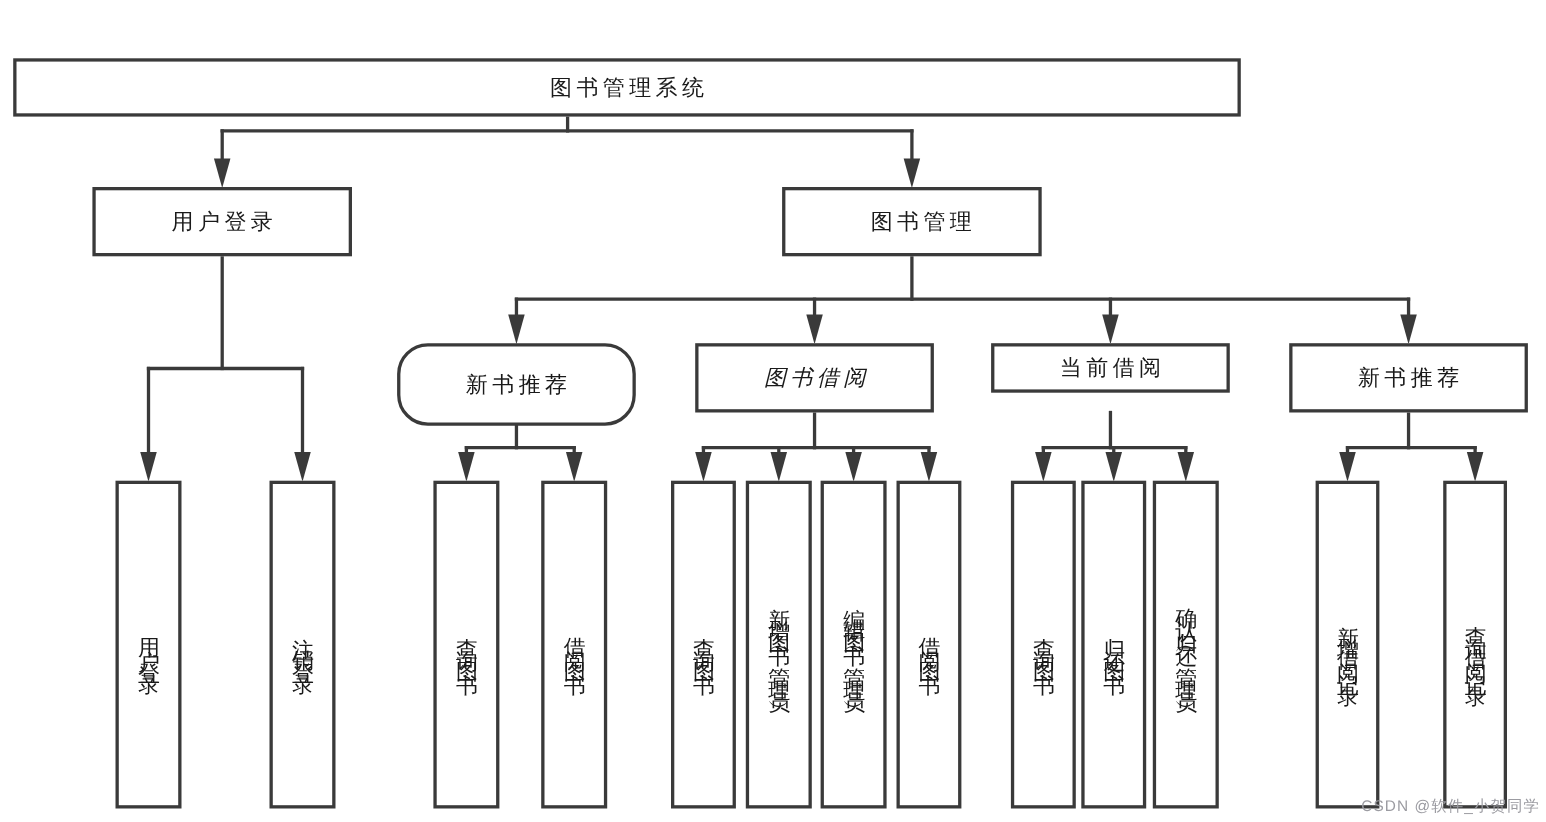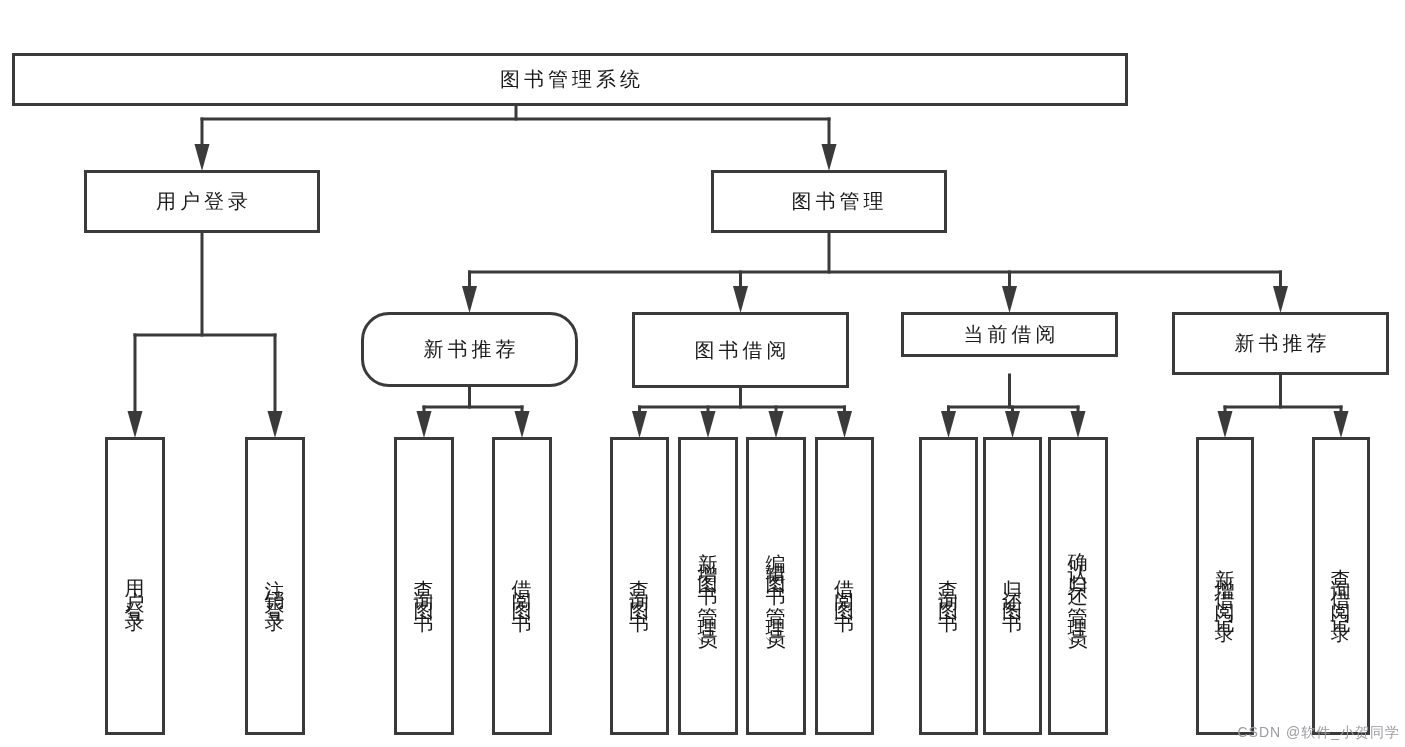--- a/index.html
+++ b/index.html
@@ -120,21 +120,21 @@
     </div>
     <div class="node h" style="left: 361px; top: 312px; width: 217px; height: 75px; border-radius: 28px;">
       <span class="lbl">新书推荐</span>
     </div>
     <div class="node v" style="left: 394px; top: 437px; width: 60px; height: 298px;">
       <span class="lbl">查询图书</span>
     </div>
     <div class="node v" style="left: 492px; top: 437px; width: 60px; height: 298px;">
       <span class="lbl">借阅图书</span>
     </div>
-    <div class="node h" style="left: 632px; top: 312px; width: 217px; height: 76px;">
+    <div class="node h" style="left: 632px; top: 312px; width: 217px; height: 63px; font-style: italic;">
       <span class="lbl">图书借阅</span>
     </div>
     <div class="node v" style="left: 610px; top: 437px; width: 59px; height: 298px;">
       <span class="lbl">查询图书</span>
     </div>
     <div class="node v" style="left: 678px; top: 437px; width: 60px; height: 298px;">
       <span class="lbl">新增图书（管理员）</span>
     </div>
     <div class="node v" style="left: 746px; top: 437px; width: 60px; height: 298px;">
       <span class="lbl">编辑图书（管理员）</span>

